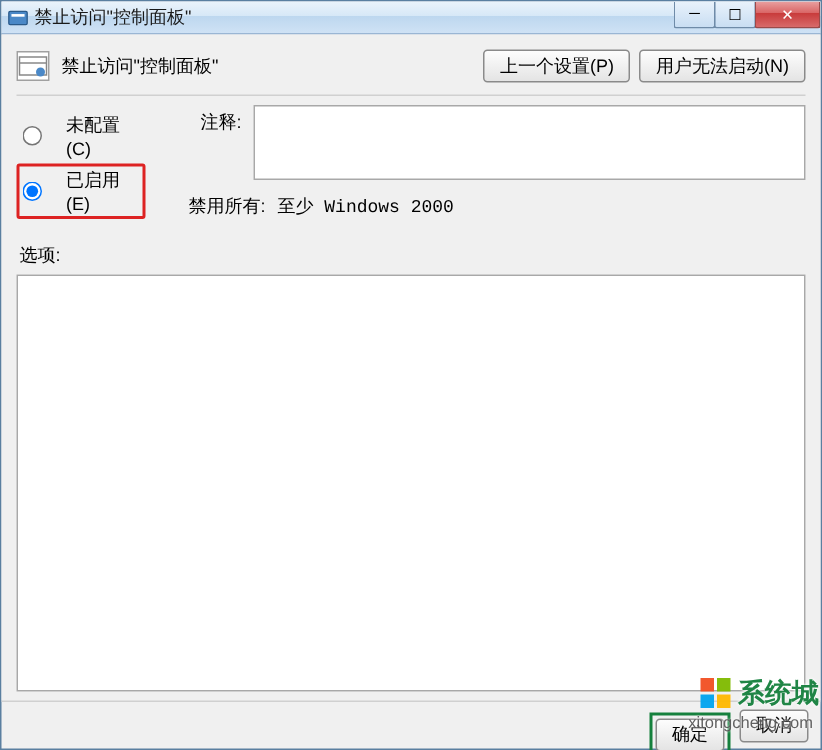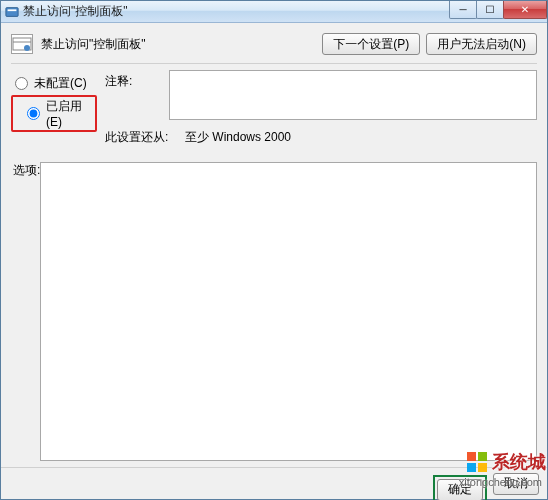--- a/index.html
+++ b/index.html
@@ -83,45 +83,45 @@
     background: linear-gradient(to bottom,#fdfdfd,#e4e4e4);
     border: 1px solid #8a8a8a;
     border-radius: 3px;
     font-size: 12px;
     font-family: inherit;
   }
   .divider { height:1px; background:#d0d0d0; margin: 0 0 6px 0; }
   .config-area { display:flex; gap: 8px; }
   .radios { width: 86px; padding-top: 2px; }
   .radio-row {
-    display:flex; gap:4px;
+    display:flex; align-items:center; gap:14px;
     padding: 3px 2px;
     border-radius: 2px;
   }
   .radio-row.highlight {
     border: 2px solid #d22;
-    padding: 1px 12px;
+    padding: 1px 0px;
   }
   .radio-row input { margin:0 2px 0 2px; }
   .config-right { flex:1; }
   .field-row { display:flex; align-items:flex-start; gap:8px; margin-bottom:6px;}
-  .field-label { width: 56px; text-align:left; padding-top:3px; }
+  .field-label { width: 56px; text-align:right; padding-top:3px; }
   .textarea {
     flex:1;
     height: 50px;
     border: 1px solid #a8a8a8;
     background:#fff;
     font-family: inherit;
     font-size:12px;
     resize:none;
     padding:2px;
   }
-  .platform-value { padding-top:3px; }
+  .platform-value { padding-top:3px;font-family:Liberation Mono, monospace; }
   .panels-row { display:flex; gap:10px; margin-top:10px; flex:1; min-height:0; }
-  .panel-col { flex:1; display:flex; flex-direction:row; min-height:0;}
+  .panel-col { flex:1; display:flex; flex-direction:column; min-height:0;}
   .panel-label { margin-bottom:4px; padding-left:2px; }
   .panel {
     flex:1;
     border: 1px solid #a8a8a8;
     background:#fff;
     padding:6px 8px;
     overflow:auto;
     font-size:12px;
     line-height:1.5;
   }
@@ -149,21 +149,21 @@
     display:flex;
     align-items:center;
     gap:4px;
     opacity:0.95;
     pointer-events:none;
   }
   .watermark .logo {
     width:22px;height:22px;
   }
   .watermark .zh {
-    font-size:18px; font-weight:bold; color:#b91c1c;
+    font-size:18px; font-weight:bold; color:#15803d;
     text-shadow: 0 0 2px #fff, 0 0 2px #fff;
   }
   .watermark .url {
     position:absolute;
     right:4px; bottom:-14px;
     font-size:11px;
     color:#5a5a5a;
     text-shadow: 0 0 2px #fff;
   }
 </style>
@@ -192,21 +192,21 @@
     <div class="header-row">
       <span class="header-icon">
         <svg viewBox="0 0 20 18" width="20" height="18">
             <rect x="1" y="3" width="18" height="12" fill="#fff" stroke="#888"></rect>
             <line x1="1" y1="7" x2="19" y2="7" stroke="#888"></line>
             <circle cx="15" cy="13" r="3" fill="#4a88c7"></circle>
           </svg>
       </span>
       <span class="header-text">禁止访问"控制面板"</span>
       <div class="nav-btns">
-        <button class="push-btn"><span>下一个设置(P)</span></button>
+        <button class="push-btn"><span>上一个设置(P)</span></button>
         <button class="push-btn"><span>用户无法启动(N)</span></button>
       </div>
     </div>
 
     <div class="divider"></div>
 
     <div class="config-area">
       <div class="radios">
         <label class="radio-row">
           <input type="radio" name="state" style="">
@@ -217,21 +217,21 @@
           <span>已启用(E)</span>
         </label>
       </div>
 
       <div class="config-right">
         <div class="field-row">
           <div class="field-label">注释:</div>
           <textarea class="textarea" value="" style=""></textarea>
         </div>
         <div class="field-row">
-          <div class="field-label" style="width:72px">此设置还从:</div>
+          <div class="field-label" style="width:72px">禁用所有:</div>
           <div class="platform-value">至少 Windows 2000</div>
         </div>
       </div>
     </div>
 
     <div class="panels-row">
       <div class="panel-col">
         <div class="panel-label">选项:</div>
         <div class="panel"></div>
       </div>

